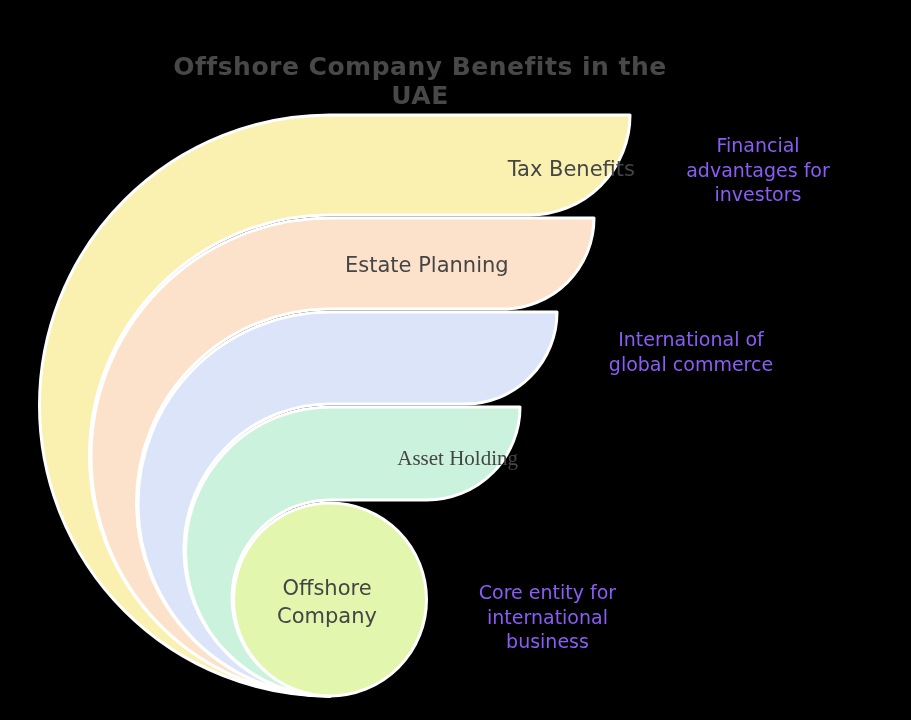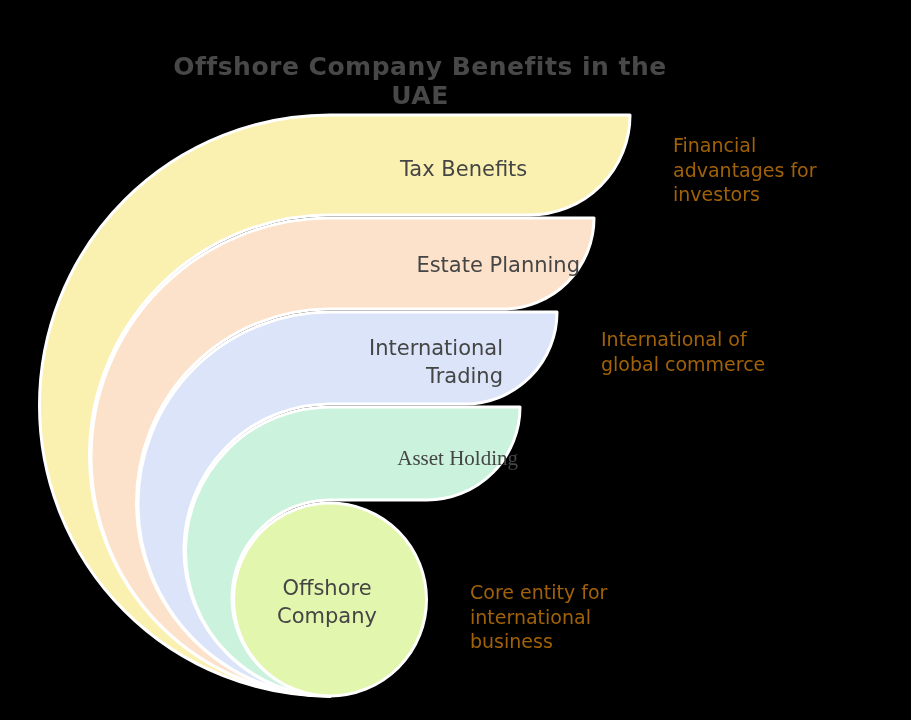--- a/index.html
+++ b/index.html
@@ -22,31 +22,32 @@
     letter-spacing: 0.5px;
     color: #484848;
   }
 
   .band-label {
     position: absolute;
     color: #454545;
     font-size: 21px;
     line-height: 28px;
   }
-  .label-0 { left: 400px; top: 155px; width: 235px; text-align: left; }
-  .label-1 { left: 345px; top: 251px; width: 235px; text-align: right; }
+  .label-0 { left: 400px; top: 155px; width: 235px; text-align: right; }
+  .label-1 { left: 345px; top: 251px; width: 235px; text-align: left; }
   .label-2 { left: 313px; top: 334px; width: 190px; text-align: right; }
   .label-3 { left: 283px; top: 444px; width: 235px; text-align: right; font-family: Liberation Serif, serif; }
   .label-4 { left: 262px; top: 574px; width: 130px; text-align: center; }
 
   .note {
     position: absolute;
-    color: #a16207;
+    color: #8b5cf6;
     font-size: 19px;
     line-height: 24.5px;
+    text-align: center;
   }
   .note-0 { left: 673px; top: 133px; width: 170px; }
   .note-1 { left: 637px; top: 230px; width: 175px; }
   .note-2 { left: 601px; top: 327px; width: 180px; }
   .note-3 { left: 565px; top: 422px; width: 210px; }
   .note-4 { left: 470px; top: 565px; width: 155px; margin-top: 15px; }
 
   .shape {
     stroke: #ffffff;
     stroke-width: 3;
@@ -63,21 +64,20 @@
   <svg width="911" height="720" viewBox="0 0 911 720">
     <path class="shape" d="M330 696 A290.5 290.5 0 0 1 330 115 L630 115 A100 100 0 0 1 530 215 L330 215 A240.5 240.5 0 0 0 330 696 Z" fill="#faf1b1"></path>
     <path class="shape" d="M330 696 A239 239 0 0 1 330 218 L594 218 A91 91 0 0 1 503 309 L330 309 A193.5 193.5 0 0 0 330 696 Z" fill="#fce2ca"></path>
     <path class="shape" d="M330 696 A192 192 0 0 1 330 312 L557 312 A92 92 0 0 1 465 404 L330 404 A146 146 0 0 0 330 696 Z" fill="#dbe4f8"></path>
     <path class="shape" d="M330 696 A144.5 144.5 0 0 1 330 407 L520 407 A93 93 0 0 1 427 500 L330 500 A98 98 0 0 0 330 696 Z" fill="#caf2dc"></path>
     <circle class="shape" cx="330" cy="599.5" r="96.5" fill="#e3f6ae"></circle>
   </svg>
 
   <div class="band-label label-0">Tax Benefits</div>
   <div class="band-label label-1">Estate Planning</div>
-  <div class="band-label label-2">International Trading</div>
   <div class="band-label label-3">Asset Holding</div>
   <div class="band-label label-4">Offshore Company</div>
 
   <div class="note note-0">Financial advantages for investors</div>
   <div class="note note-2">International of global commerce</div>
   <div class="note note-4">Core entity for international business</div>
 
 </div>
 
 </body></html>

